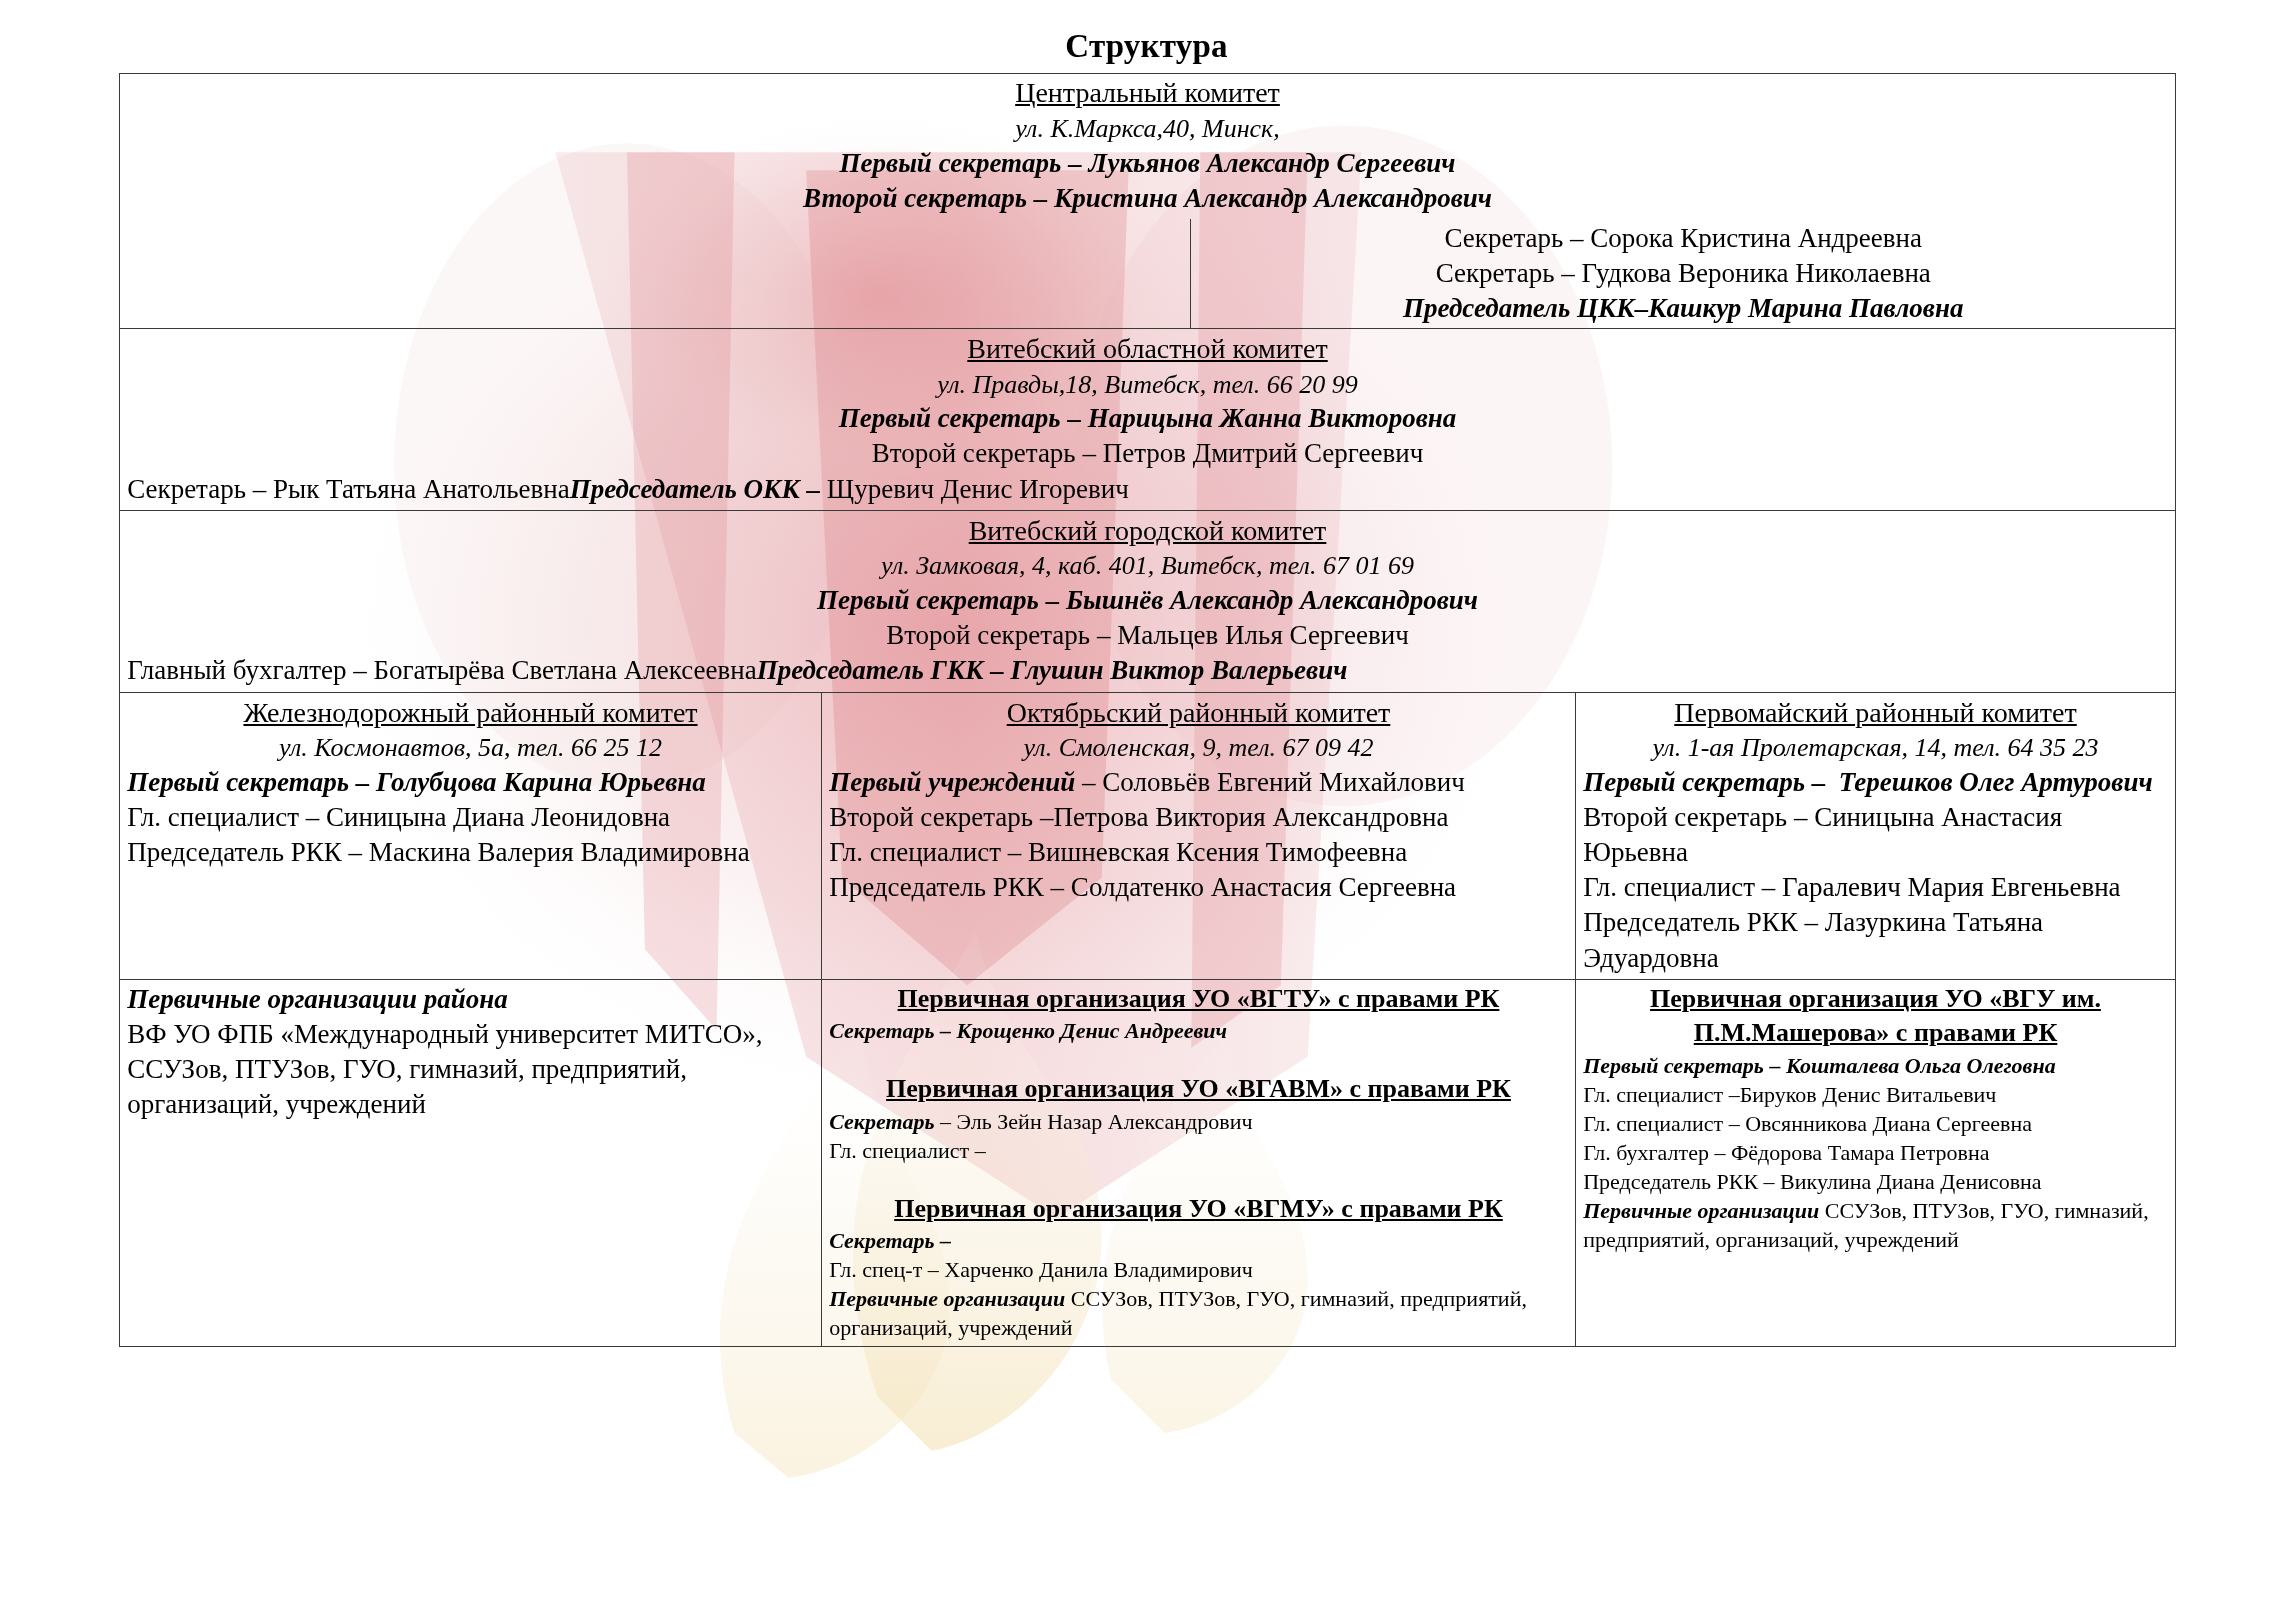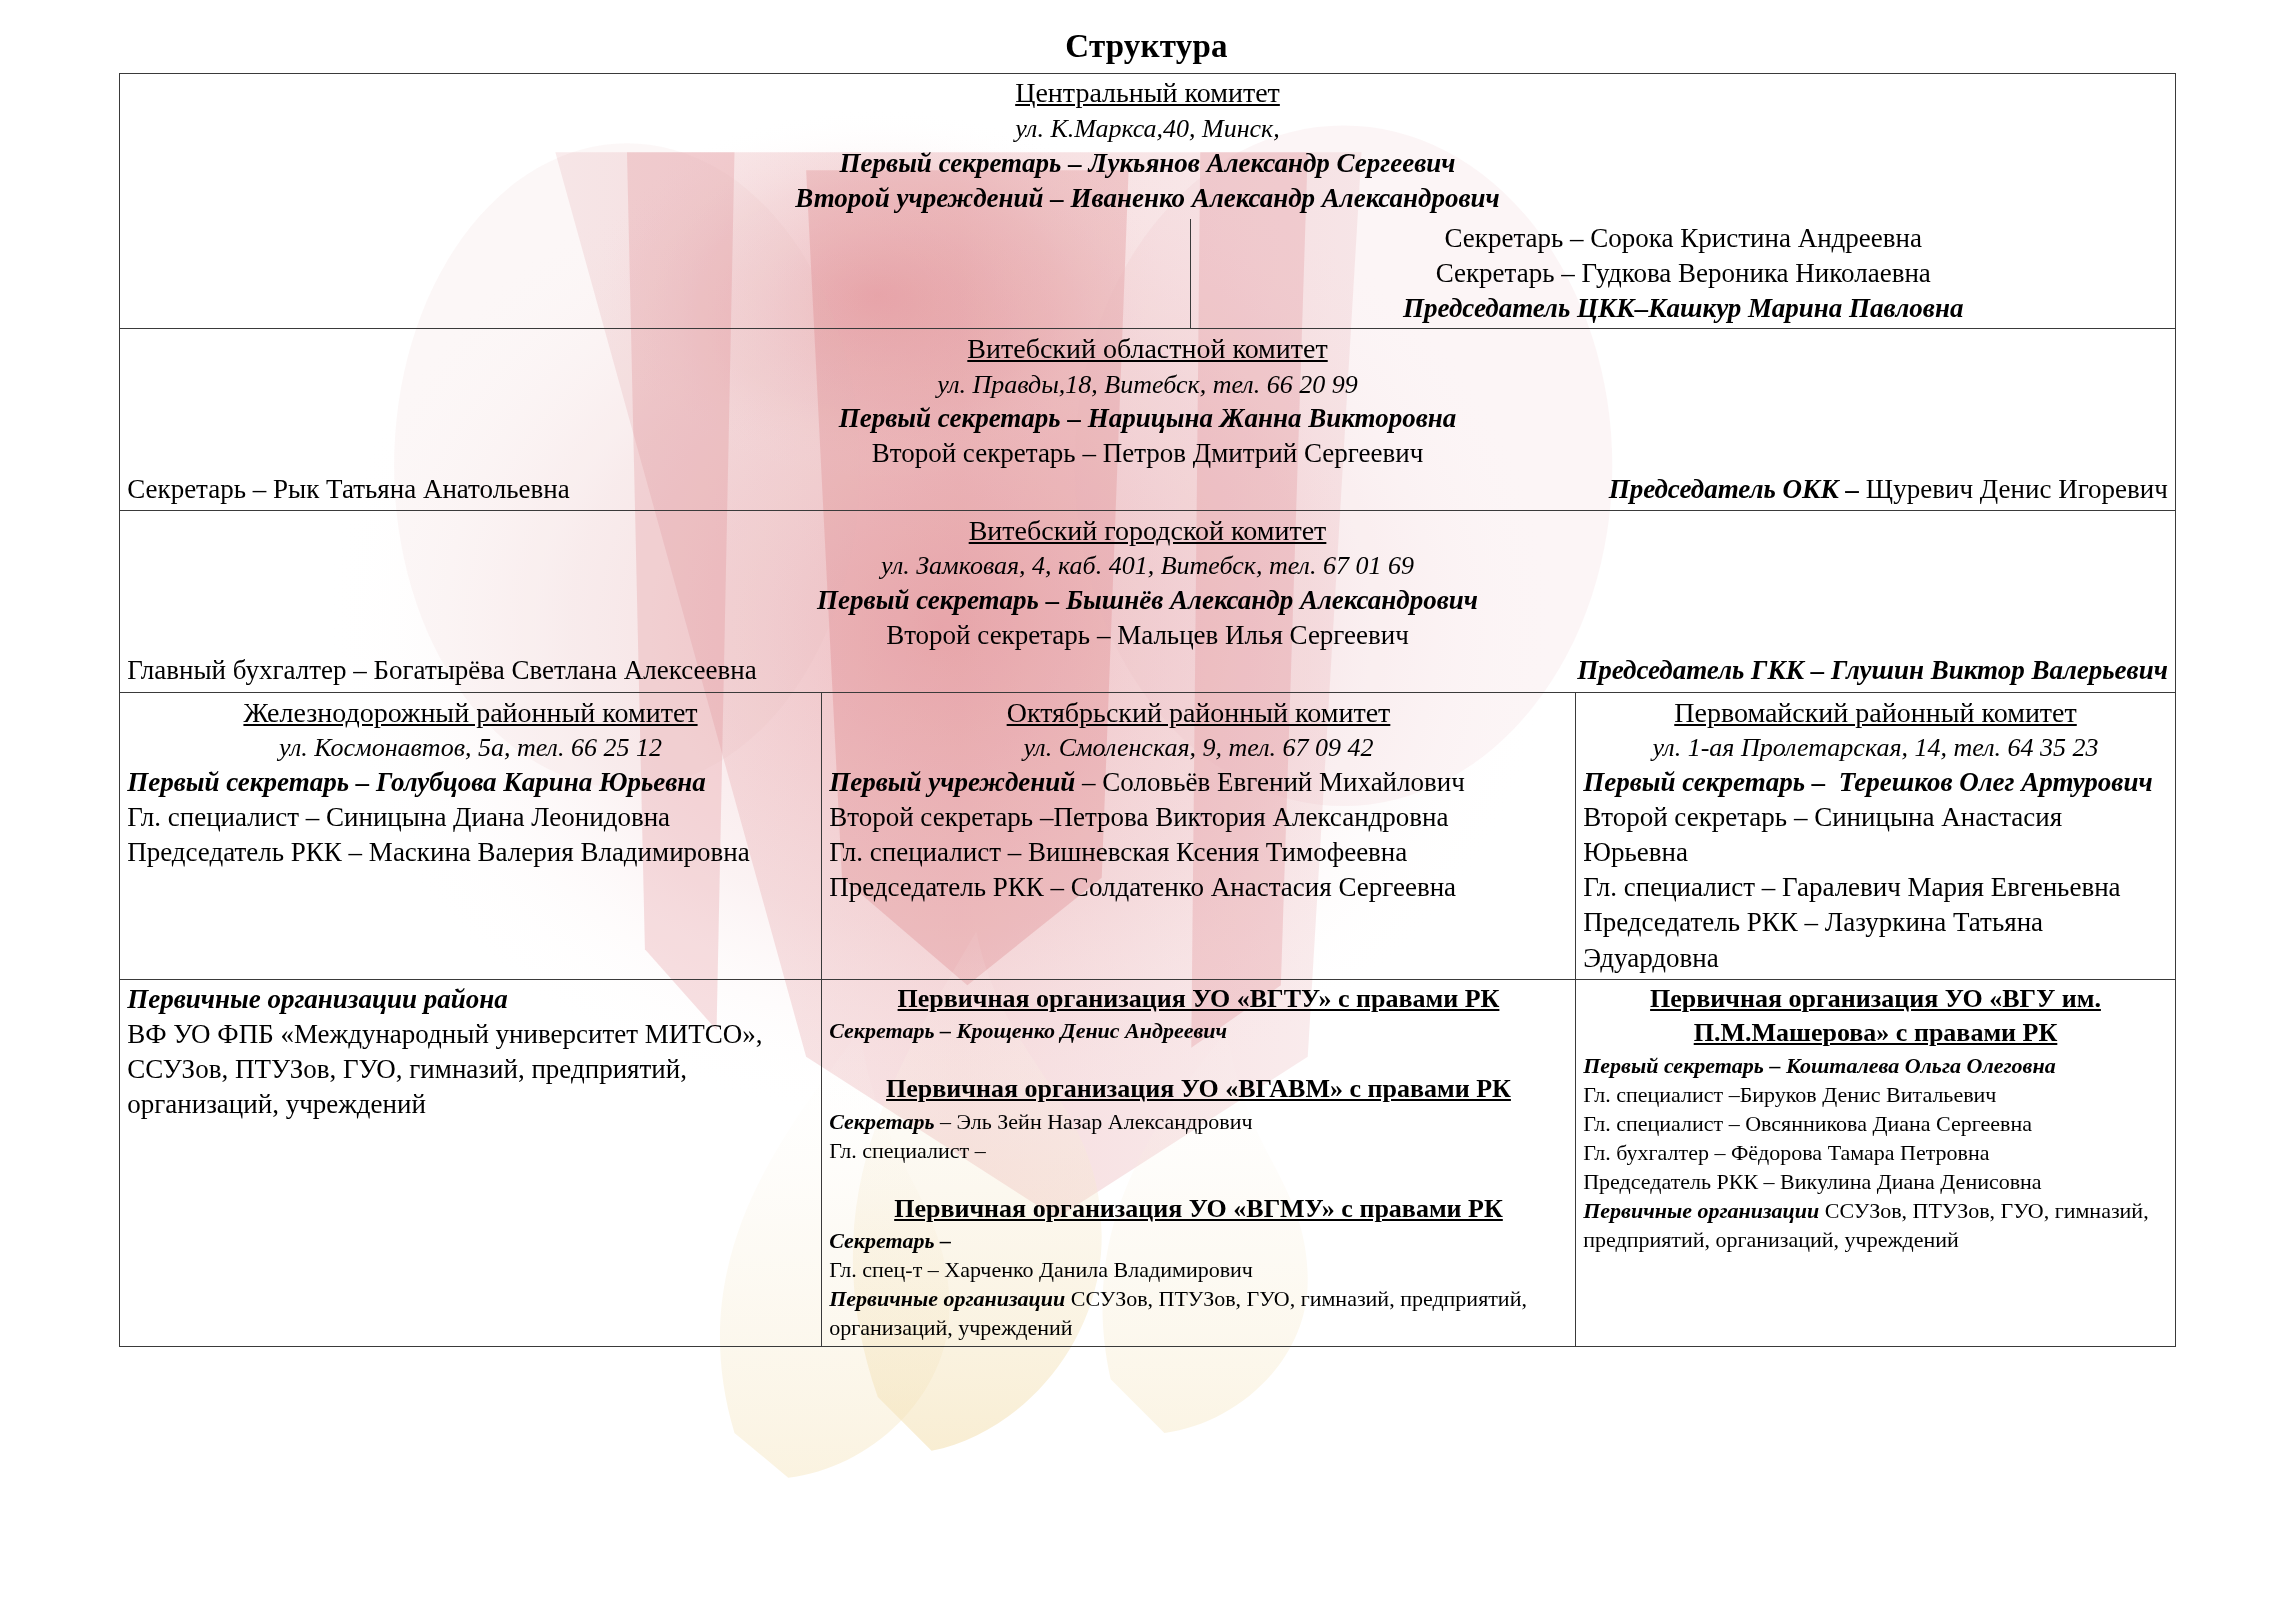--- a/index.html
+++ b/index.html
@@ -103,23 +103,21 @@
     font-size: 26px;
     line-height: 1.32;
     font-weight: bold;
     text-decoration: underline;
   }
   .spacer-line { height: 27px; }
 
   
   .split {
     display: flex;
-    justify-content: space-between;
     align-items: flex-start;
-    gap: 30px;
   }
   .split > div { font-size: 27px; line-height: 1.30; }
   table.inner {
     border-collapse: collapse;
     table-layout: fixed;
     width: 100%;
   }
   table.inner > tbody > tr > td {
     border: none;
     vertical-align: top;
@@ -185,21 +183,21 @@
       <col style="width:600px">
     </colgroup>
     <tbody>
 
       <tr>
         <td colspan="3">
           <div class="cell-pad">
             <div class="ctr ln-hd">Центральный комитет</div>
             <div class="ctr ln-addr">ул. К.Маркса,40, Минск,</div>
             <div class="ctr ln b">Первый секретарь – Лукьянов Александр Сергеевич</div>
-            <div class="ctr ln b">Второй учреждений – Иваненко Александр Александрович</div>
+            <div class="ctr ln b">Второй секретарь – Кристина Александр Александрович</div>
           </div>
 
           <table class="inner">
             <colgroup>
               <col style="width:1070px">
               <col style="width:986px">
             </colgroup>
             <tbody>
               <tr>
                 <td class="divided-left">

